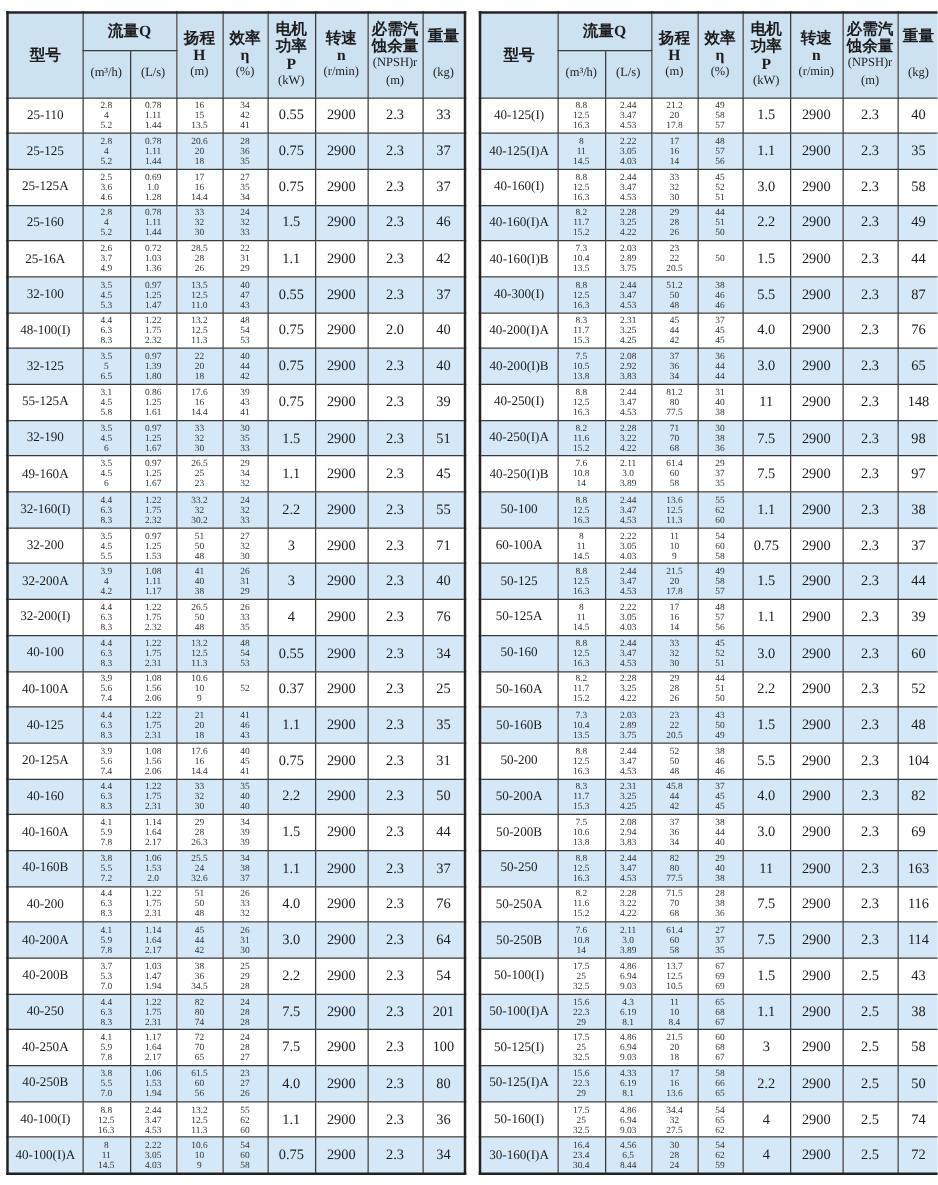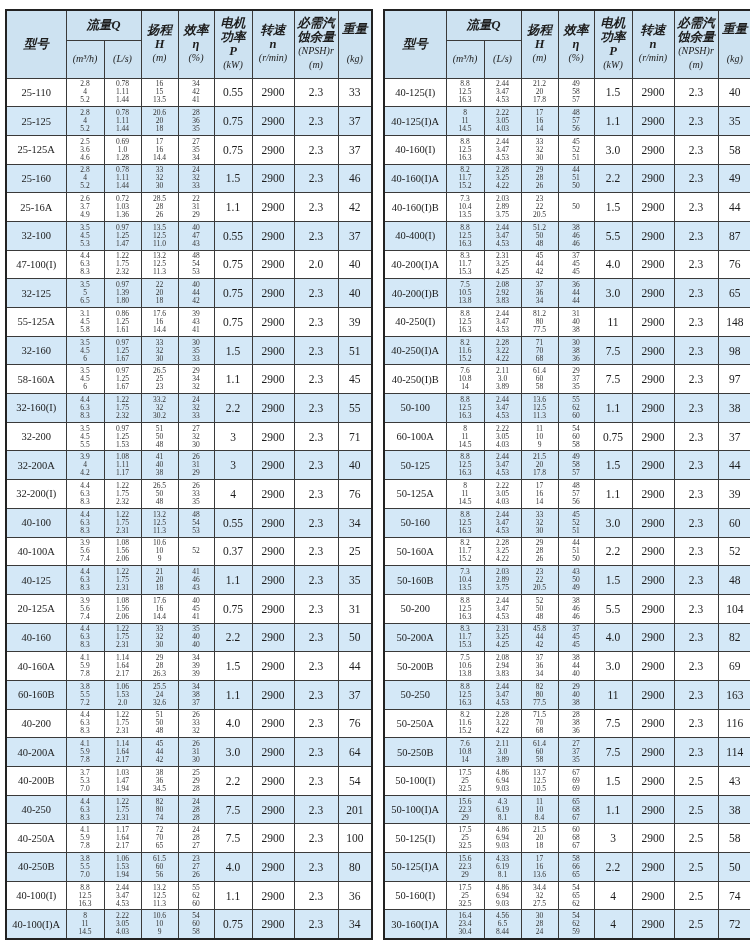--- a/index.html
+++ b/index.html
@@ -17,21 +17,21 @@
     width:366px;
     border:2px solid #222;
   }
   table.spec th, table.spec td{
     border:1px solid #3a3a3a;
     padding:0;
     text-align:center;
     vertical-align:middle;
     overflow:hidden;
   }
-  thead th{background:#cde2f1;font-weight:bold;font-size:12.5px;line-height:14px;font-style:italic;}
+  thead th{background:#cde2f1;font-weight:bold;font-size:12.5px;line-height:14px;}
   thead tr.h1{height:30px;}
   thead tr.h2{height:38px;}
   thead .ln{display:block;}
   thead .unit{font-weight:normal;font-size:10px;}
   th.th-weight .ln + .ln{margin-top:16px;}
   tbody tr{height:28.7px;}
   tbody tr:nth-child(even) td{background:#d4e8f7;}
   tbody tr:nth-child(odd) td{background:#ffffff;}
   td.c-model{
     text-align:left;
@@ -258,21 +258,21 @@
             <span class="v">40</span>
             <span class="v">47</span>
             <span class="v">43</span>
           </td>
           <td class="c-single">0.55</td>
           <td class="c-single">2900</td>
           <td class="c-single">2.3</td>
           <td class="c-single">37</td>
         </tr>
         <tr>
-          <td class="c-model">47-100(I)</td>
+          <td class="c-model">48-100(I)</td>
           <td class="c-multi">
             <span class="v">4.4</span>
             <span class="v">6.3</span>
             <span class="v">8.3</span>
           </td>
           <td class="c-multi">
             <span class="v">1.22</span>
             <span class="v">1.75</span>
             <span class="v">2.32</span>
           </td>
@@ -339,21 +339,21 @@
             <span class="v">39</span>
             <span class="v">43</span>
             <span class="v">41</span>
           </td>
           <td class="c-single">0.75</td>
           <td class="c-single">2900</td>
           <td class="c-single">2.3</td>
           <td class="c-single">39</td>
         </tr>
         <tr>
-          <td class="c-model">32-160</td>
+          <td class="c-model">32-190</td>
           <td class="c-multi">
             <span class="v">3.5</span>
             <span class="v">4.5</span>
             <span class="v">6</span>
           </td>
           <td class="c-multi">
             <span class="v">0.97</span>
             <span class="v">1.25</span>
             <span class="v">1.67</span>
           </td>
@@ -366,21 +366,21 @@
             <span class="v">30</span>
             <span class="v">35</span>
             <span class="v">33</span>
           </td>
           <td class="c-single">1.5</td>
           <td class="c-single">2900</td>
           <td class="c-single">2.3</td>
           <td class="c-single">51</td>
         </tr>
         <tr>
-          <td class="c-model">58-160A</td>
+          <td class="c-model">49-160A</td>
           <td class="c-multi">
             <span class="v">3.5</span>
             <span class="v">4.5</span>
             <span class="v">6</span>
           </td>
           <td class="c-multi">
             <span class="v">0.97</span>
             <span class="v">1.25</span>
             <span class="v">1.67</span>
           </td>
@@ -661,21 +661,21 @@
             <span class="v">34</span>
             <span class="v">39</span>
             <span class="v">39</span>
           </td>
           <td class="c-single">1.5</td>
           <td class="c-single">2900</td>
           <td class="c-single">2.3</td>
           <td class="c-single">44</td>
         </tr>
         <tr>
-          <td class="c-model">60-160B</td>
+          <td class="c-model">40-160B</td>
           <td class="c-multi">
             <span class="v">3.8</span>
             <span class="v">5.5</span>
             <span class="v">7.2</span>
           </td>
           <td class="c-multi">
             <span class="v">1.06</span>
             <span class="v">1.53</span>
             <span class="v">2.0</span>
           </td>
@@ -1094,21 +1094,21 @@
           </td>
           <td class="c-multi">
             <span class="v">50</span>
           </td>
           <td class="c-single">1.5</td>
           <td class="c-single">2900</td>
           <td class="c-single">2.3</td>
           <td class="c-single">44</td>
         </tr>
         <tr>
-          <td class="c-model">40-400(I)</td>
+          <td class="c-model">40-300(I)</td>
           <td class="c-multi">
             <span class="v">8.8</span>
             <span class="v">12.5</span>
             <span class="v">16.3</span>
           </td>
           <td class="c-multi">
             <span class="v">2.44</span>
             <span class="v">3.47</span>
             <span class="v">4.53</span>
           </td>

